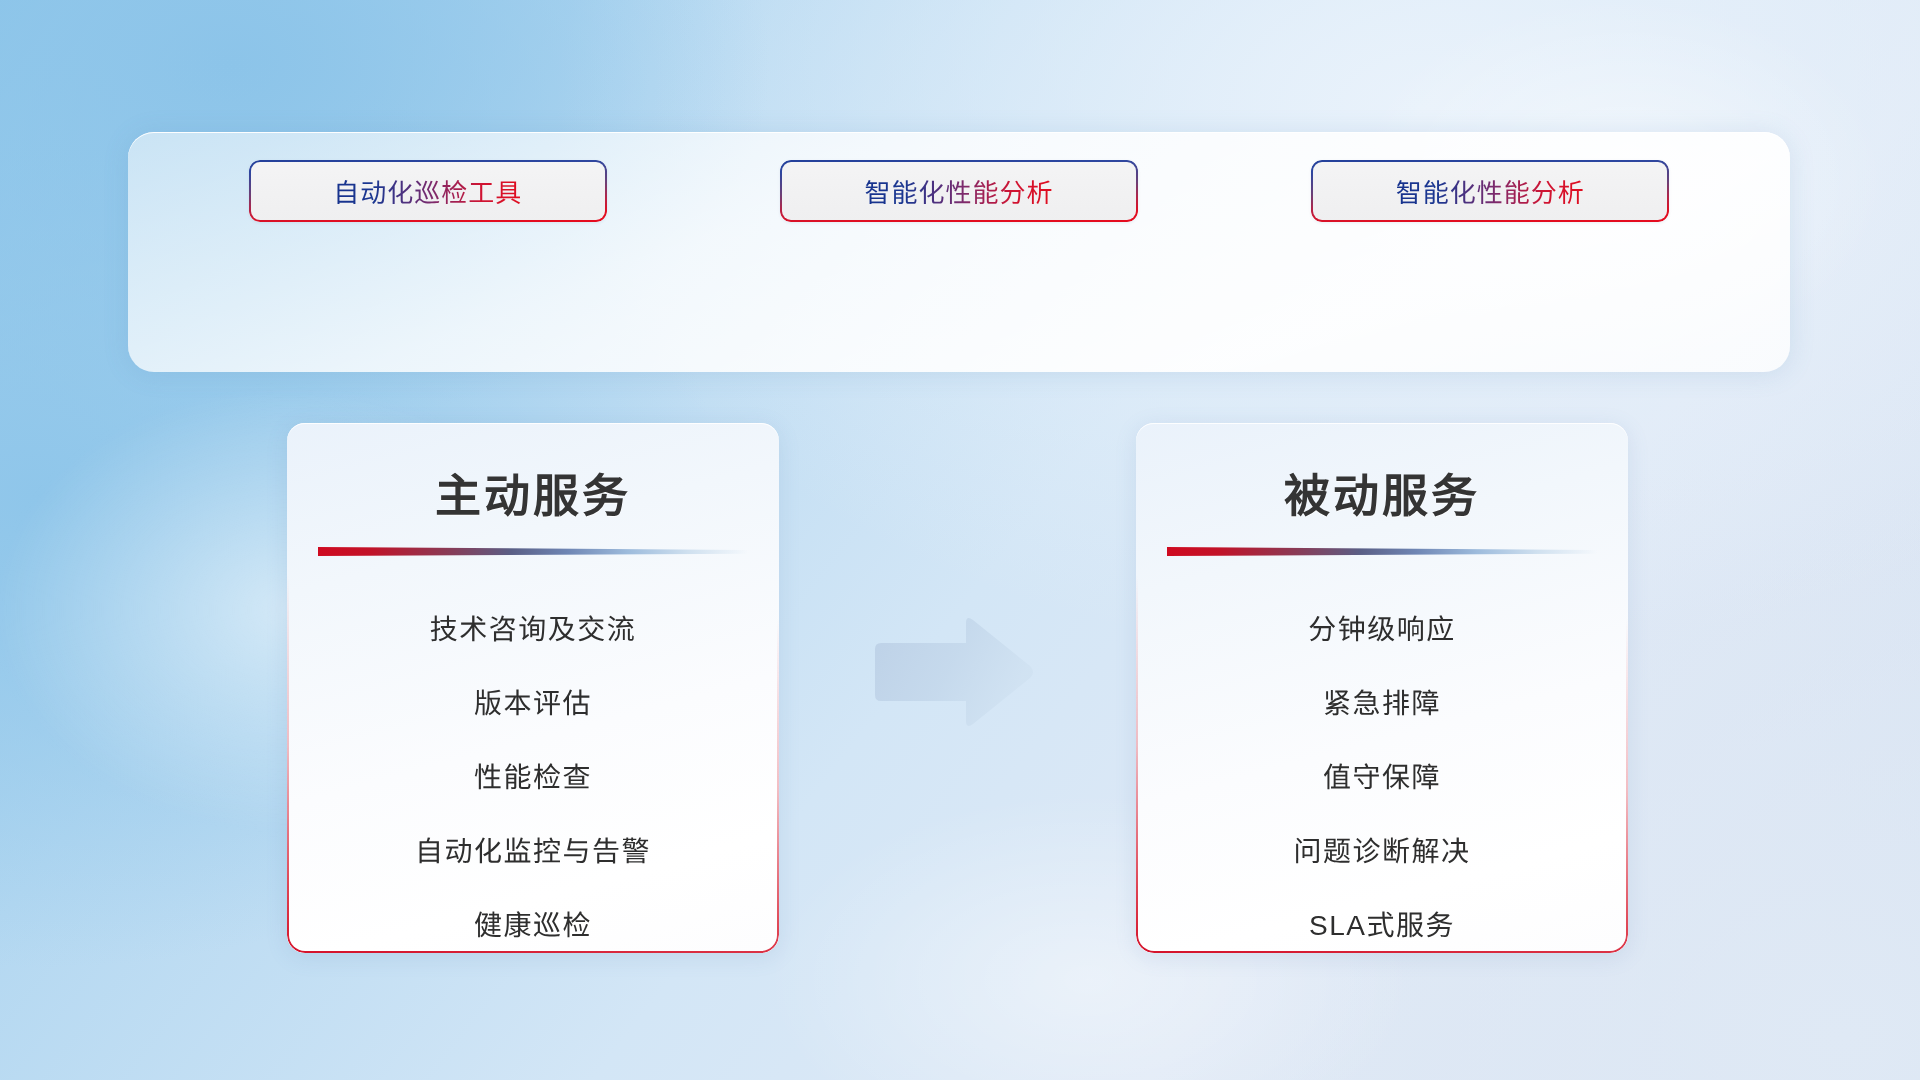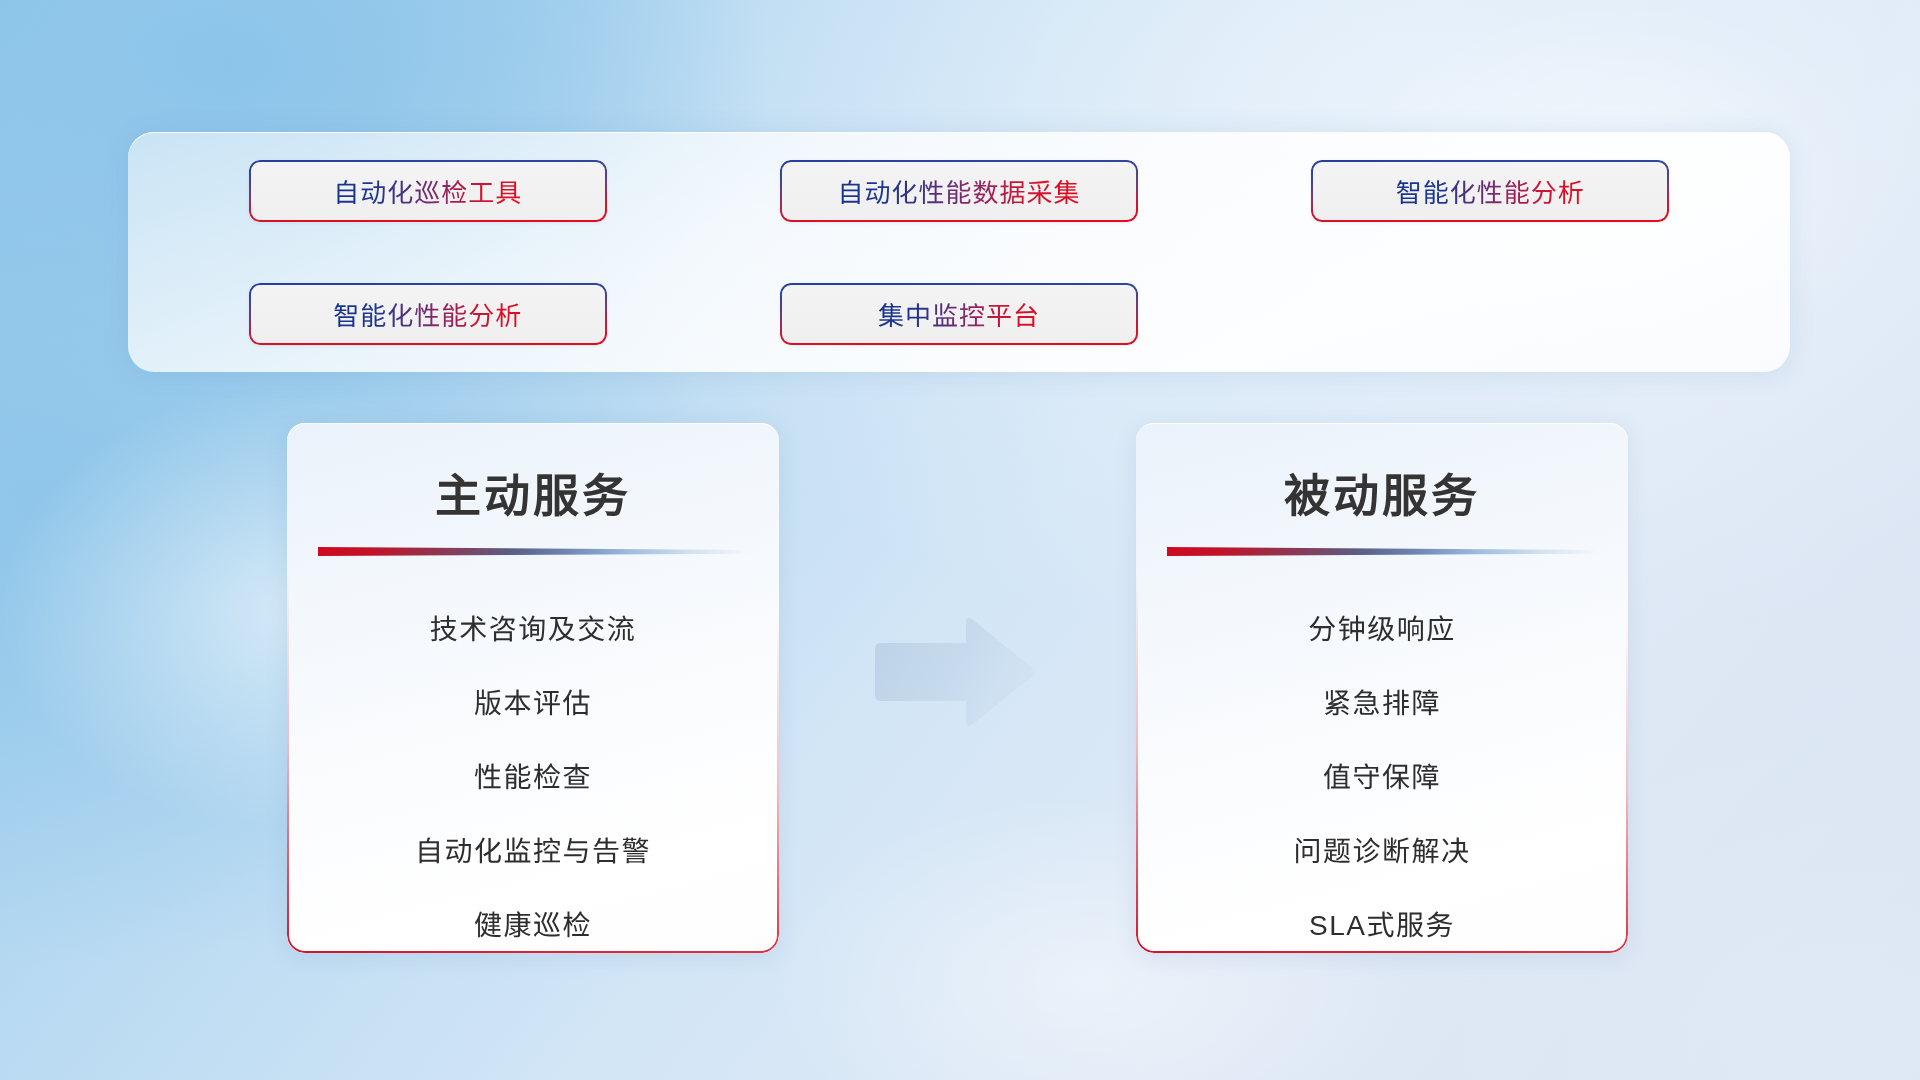--- a/index.html
+++ b/index.html
@@ -127,36 +127,30 @@
 <div id="bg-glow-2"></div>
 <div id="bg-glow-3"></div>
 
 <section id="top-panel">
   <div id="chip-grid">
 
     <div class="chip">
       <span class="chip-label">自动化巡检工具</span>
     </div>
 
-    <div class="chip">
-      <span class="chip-label">自动化性能数据采集</span>
-    </div>
 
     <div class="chip">
       <span class="chip-label">智能化性能分析</span>
     </div>
 
     <div class="chip">
       <span class="chip-label">智能化性能分析</span>
     </div>
 
 
-    <div class="chip">
-      <span class="chip-label">集中监控平台</span>
-    </div>
 
   </div>
 </section>
 
 <section class="service-card" id="card-proactive">
   <h2 class="card-title">主动服务</h2>
   <div class="title-rule">
       <i></i>
     </div>
   <ul class="card-list">

